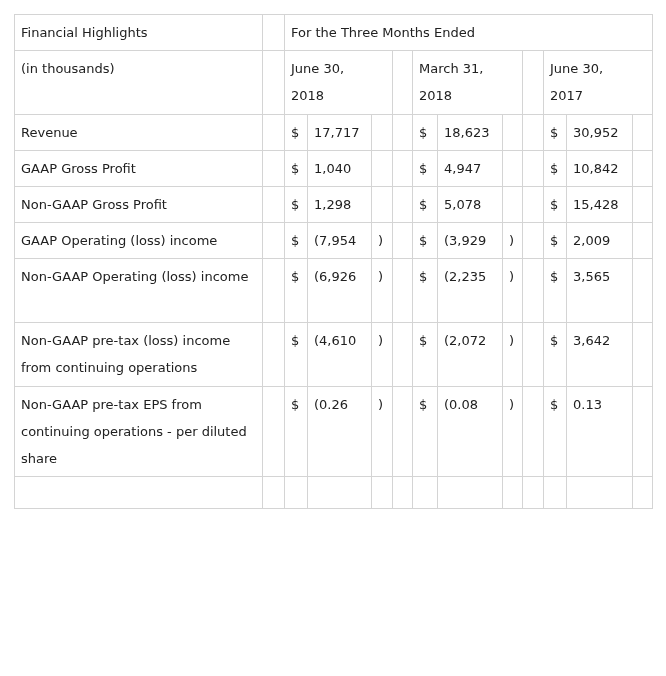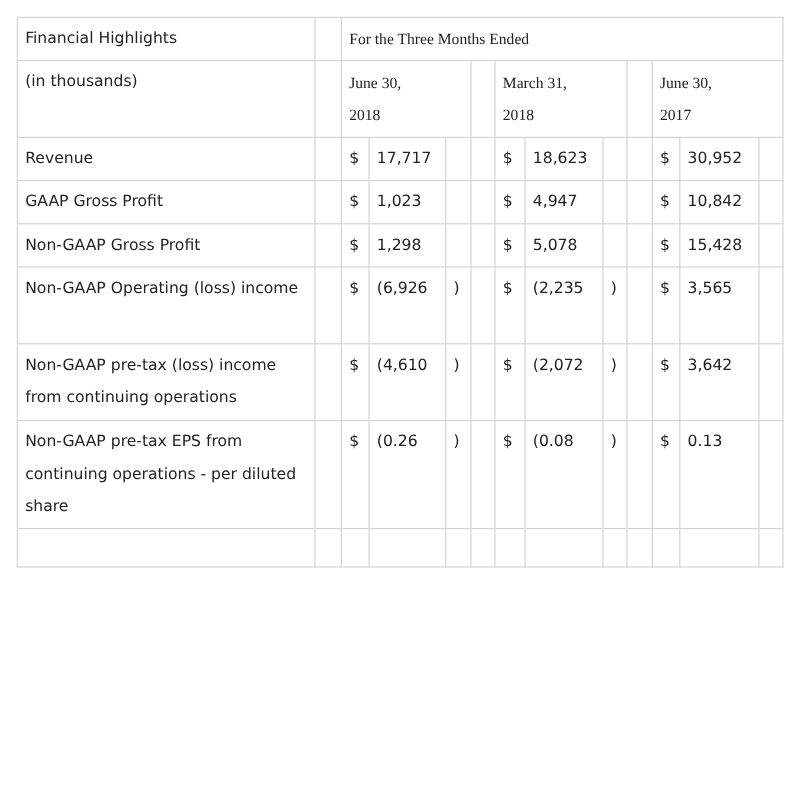--- a/index.html
+++ b/index.html
@@ -26,21 +26,21 @@
     padding: 4px 4px 4px 6px;
     line-height: 27px;
     font-size: 13px;
     overflow: hidden;
   }
   td.lab { padding-left: 10px; padding-right: 8px; }
   td.sp  { padding: 0; }
   td.d   { padding-left: 8px; }
   td.v   { padding-left: 6px; margin-left: 40px; }
   td.p   { padding-left: 6px; }
-  td.grp { padding-left: 8px; font-family: Liberation Serif, serif; }
+  td.grp { padding-left: 8px; }
   .italic { }
   .l { display: block; }
   tr.r36 { height: 36px; }
   tr.r64 { height: 64px; }
   tr.r90 { height: 90px; }
   tr.r32 { height: 32px; }
 </style>
 </head>
 <body>
 
@@ -100,21 +100,21 @@
     <td class="sp"></td>
     <td class="d">$</td>
     <td class="v">30,952</td>
     <td class="p"></td>
   </tr>
 
   <tr class="r36">
     <td class="lab">GAAP Gross Profit</td>
     <td class="sp"></td>
     <td class="d">$</td>
-    <td class="v">1,023</td>
+    <td class="v">1,040</td>
     <td class="p"></td>
     <td class="sp"></td>
     <td class="d">$</td>
     <td class="v">4,947</td>
     <td class="p"></td>
     <td class="sp"></td>
     <td class="d">$</td>
     <td class="v">10,842</td>
     <td class="p"></td>
   </tr>
@@ -128,20 +128,35 @@
     <td class="sp"></td>
     <td class="d">$</td>
     <td class="v">5,078</td>
     <td class="p"></td>
     <td class="sp"></td>
     <td class="d">$</td>
     <td class="v">15,428</td>
     <td class="p"></td>
   </tr>
 
+  <tr class="r36">
+    <td class="lab">GAAP Operating (loss) income</td>
+    <td class="sp"></td>
+    <td class="d">$</td>
+    <td class="v">(7,954</td>
+    <td class="p">)</td>
+    <td class="sp"></td>
+    <td class="d">$</td>
+    <td class="v">(3,929</td>
+    <td class="p">)</td>
+    <td class="sp"></td>
+    <td class="d">$</td>
+    <td class="v">2,009</td>
+    <td class="p"></td>
+  </tr>
 
   <tr class="r64">
     <td class="lab">Non-GAAP Operating (loss) income</td>
     <td class="sp"></td>
     <td class="d">$</td>
     <td class="v">(6,926</td>
     <td class="p">)</td>
     <td class="sp"></td>
     <td class="d">$</td>
     <td class="v">(2,235</td>

